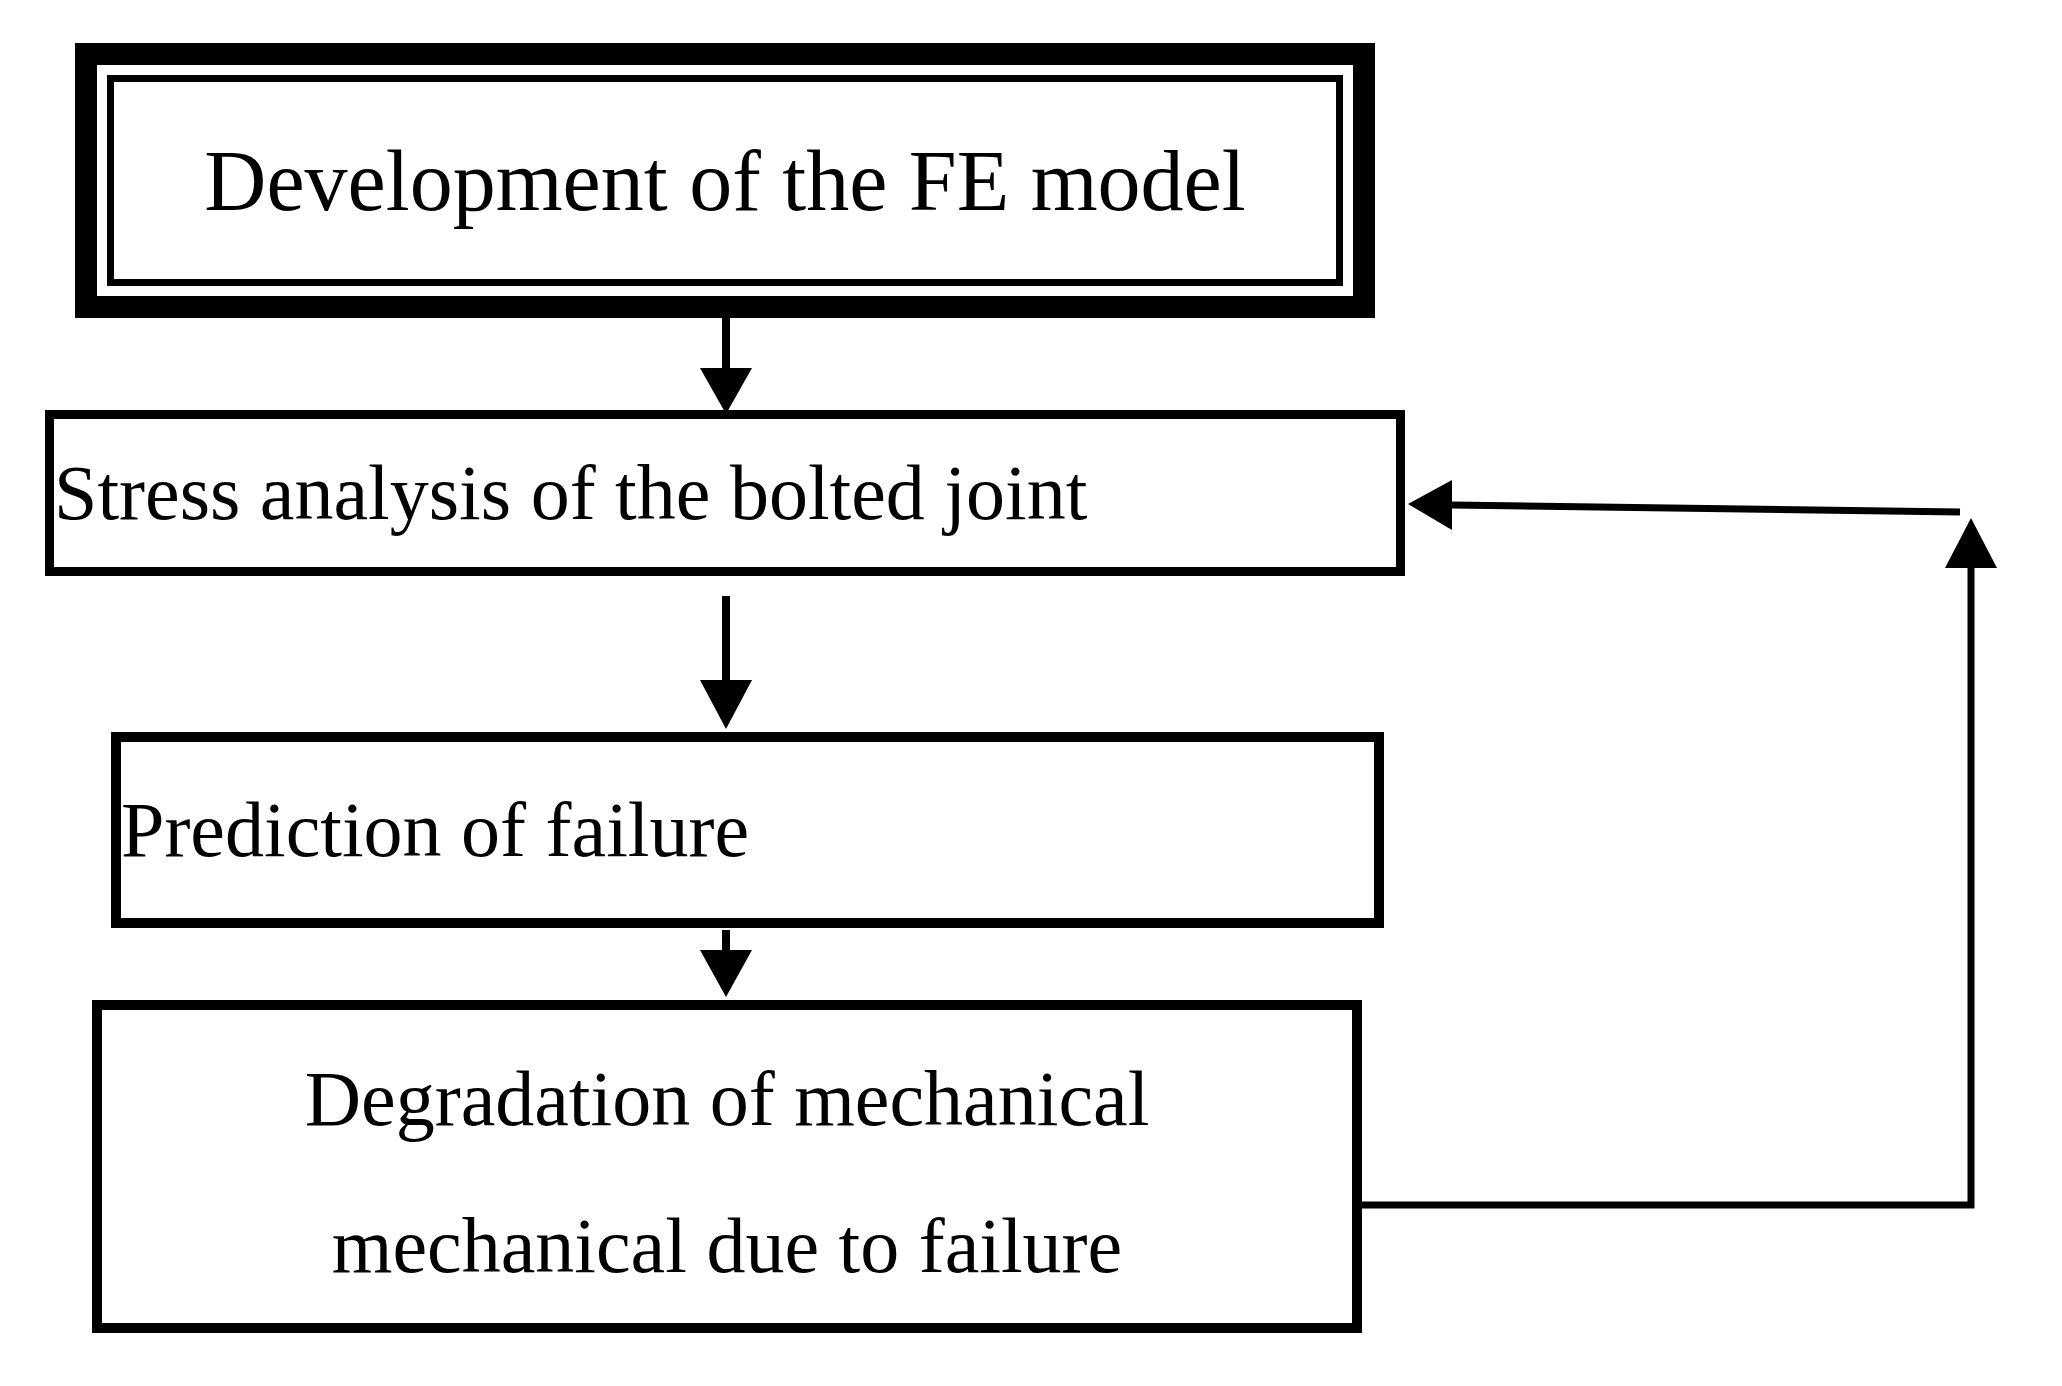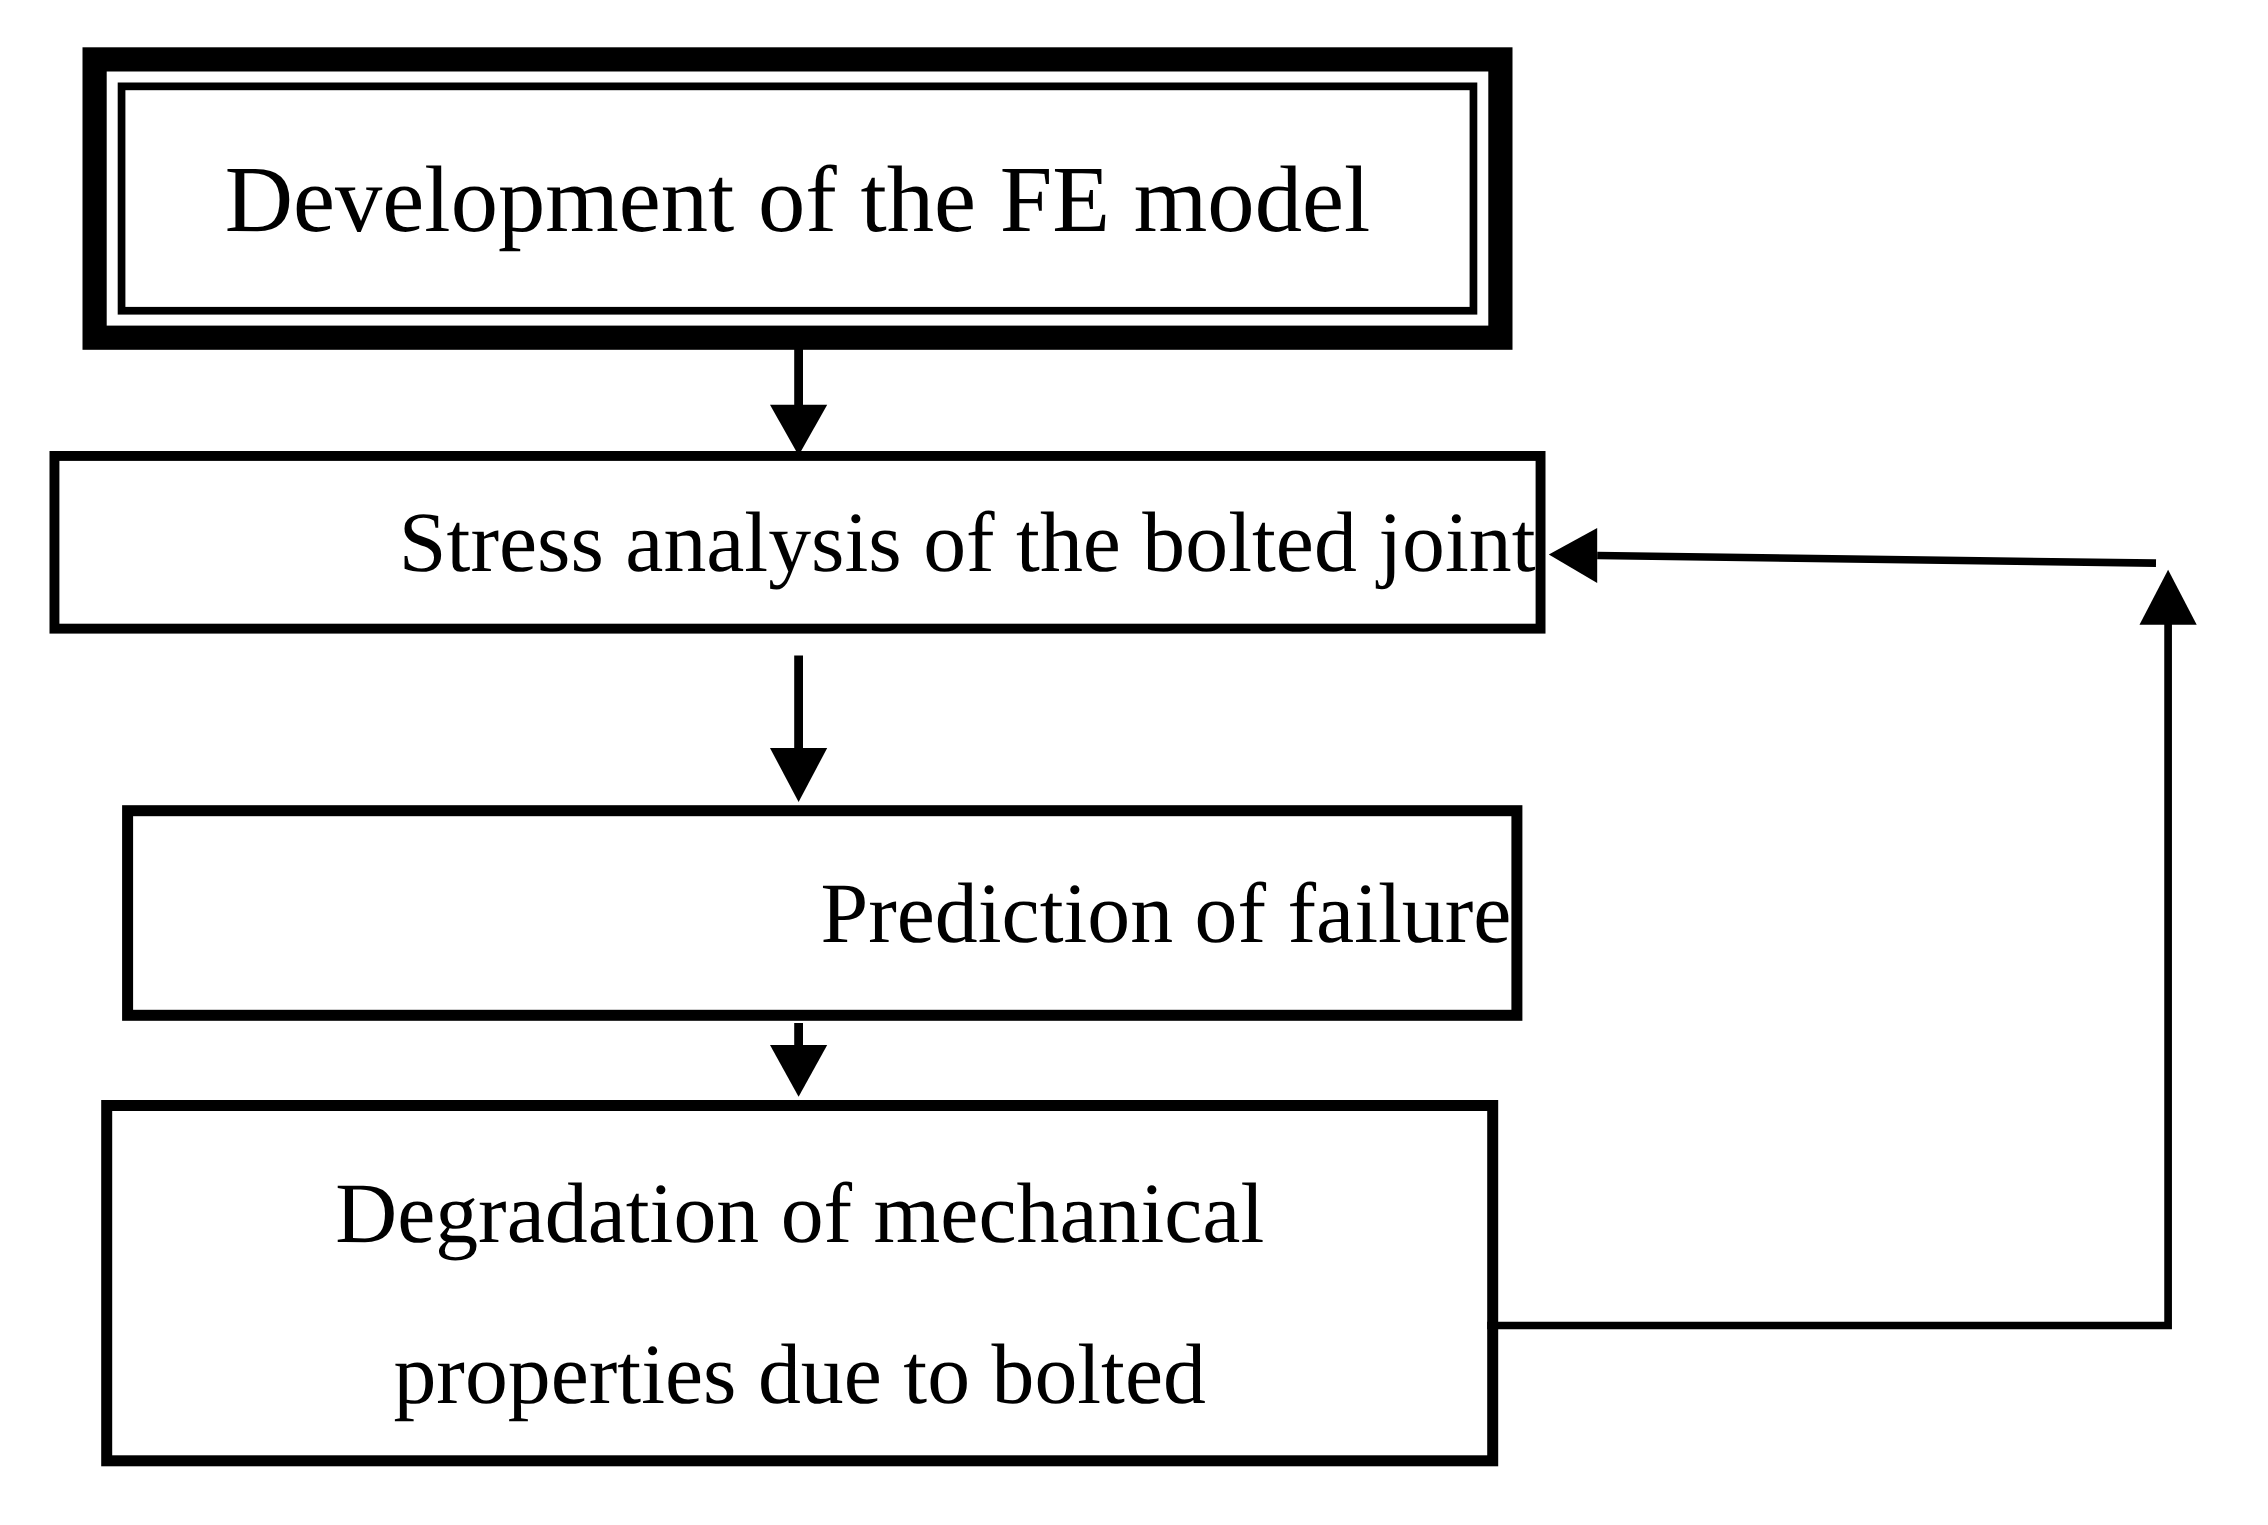--- a/index.html
+++ b/index.html
@@ -17,21 +17,21 @@
     overflow: hidden;
   }
   .box {
     position: absolute;
     box-sizing: border-box;
     background: #ffffff;
     border-style: solid;
     border-color: #000000;
     display: flex;
     align-items: center;
-    justify-content: flex-end;
+    justify-content: flex-start;
     text-align: center;
   }
   
   .box--fe {
     left: 75px;
     top: 43px;
     width: 1300px;
     height: 275px;
     border-width: 22px;
     padding: 10px;
@@ -109,21 +109,21 @@
   <div class="box box--stress">
     <span>Stress analysis of the bolted joint</span>
   </div>
 
   <div class="box box--predict">
     <span>Prediction of failure</span>
   </div>
 
   <div class="box box--degrade">
     <span>Degradation of mechanical</span>
-    <span>properties due to bolted</span>
+    <span>mechanical due to failure</span>
   </div>
 
   <svg class="arrow-layer" viewBox="0 0 2062 1386" xmlns="http://www.w3.org/2000/svg">
 
     <g>
       <line x1="726" y1="310" x2="726" y2="372" stroke-width="8"></line>
       <polygon points="700,368 752,368 726,414"></polygon>
     </g>
 
     <g>

